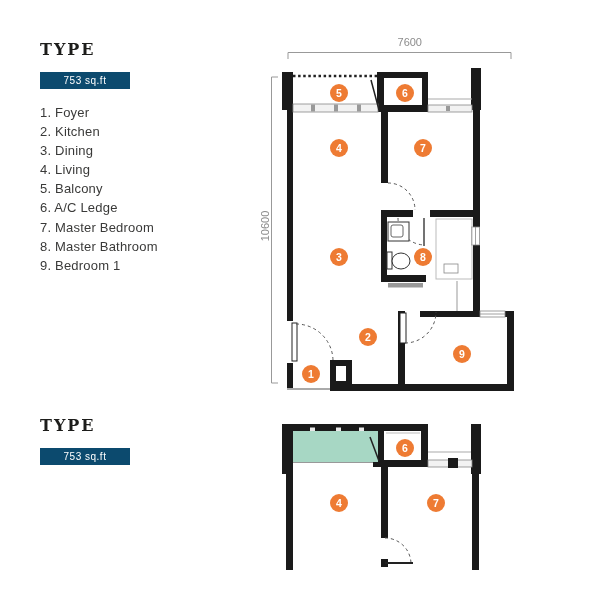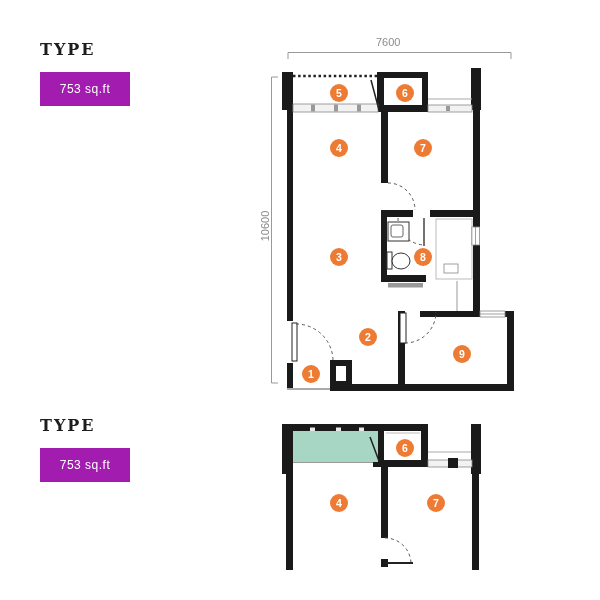--- a/index.html
+++ b/index.html
@@ -4,44 +4,55 @@
 <style>
   html,body{margin:0;padding:0;background:#fff;}
   .page{
     position:relative;width:600px;height:600px;background:#ffffff;overflow:hidden;
     font-family:"Liberation Sans", sans-serif;
   }
   .type-header{position:absolute;display:flex;align-items:baseline;gap:8px;color:#1d1d1b;justify-content:center;}
   .type-small{font-family:"DejaVu Serif", serif;font-weight:700;font-size:16px;letter-spacing:2px;}
   .type-big{font-family:"DejaVu Serif", serif;font-weight:400;font-size:30px;letter-spacing:0.5px;}
   .area-badge{
-    position:absolute;width:90px;height:34px;background:#a21caf;color:#ffffff;
-    font-size:12px;letter-spacing:0.5px;display:flex;align-items:center;justify-content:center;
+    position:absolute;width:90px;height:17px;background:#0c4a6e;color:#ffffff;
+    font-size:10px;letter-spacing:0.5px;display:flex;align-items:center;justify-content:center;
   }
   .legend{position:absolute;list-style:none;margin:0;padding:0;}
   .legend li{font-size:13px;color:#3a3a39;line-height:19.1px;letter-spacing:0.2px;}
   .dim-label{position:absolute;color:#8c8c8c;font-size:11px;}
   .dim-vert{width:44px;height:14px;text-align:center;transform:rotate(-90deg);}
-  .dim-horz{width:46px;text-align:left;}
+  .dim-horz{width:46px;text-align:right;}
   .plan-svg{position:absolute;}
   .marker{
     position:absolute;width:18px;height:18px;border-radius:50%;background:#EE7B33;
     color:#fff;font-size:10.5px;font-weight:bold;display:flex;align-items:center;justify-content:center;
   }
 </style>
 </head>
 <body>
 
 <div class="page">
 
   <div class="type-header" style="left:40px;top:40px">
     <span class="type-small">TYPE</span>
   </div>
   <div class="area-badge" style="left:40px;top:72px">753 sq.ft</div>
 
+  <ul class="legend" style="left:40px;top:103px">
+    <li>1. Foyer</li>
+    <li>2. Kitchen</li>
+    <li>3. Dining</li>
+    <li>4. Living</li>
+    <li>5. Balcony</li>
+    <li>6. A/C Ledge</li>
+    <li>7. Master Bedroom</li>
+    <li>8. Master Bathroom</li>
+    <li>9. Bedroom 1</li>
+  </ul>
 
   <div class="type-header" style="left:40px;top:416px">
     <span class="type-small">TYPE</span>
   </div>
   <div class="area-badge" style="left:40px;top:448px">753 sq.ft</div>
 
   <div class="dim-label dim-horz" style="left:376px;top:36px">7600</div>
   <div class="dim-label dim-vert" style="left:244px;top:219px">10600</div>
 
   <svg class="plan-svg" style="left:240px;top:35px" width="290" height="365" viewBox="240 35 290 365">

